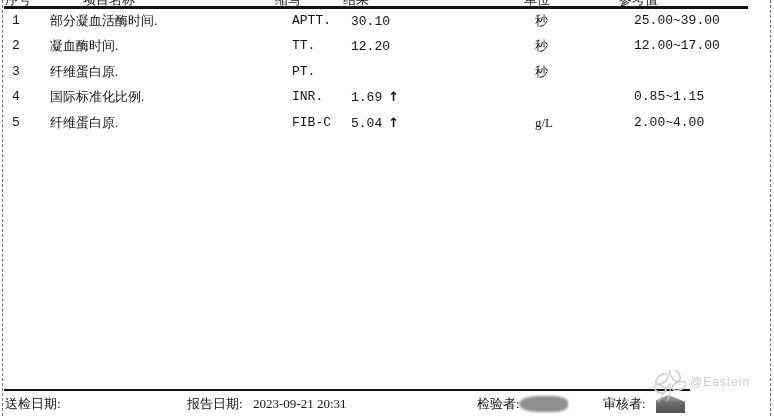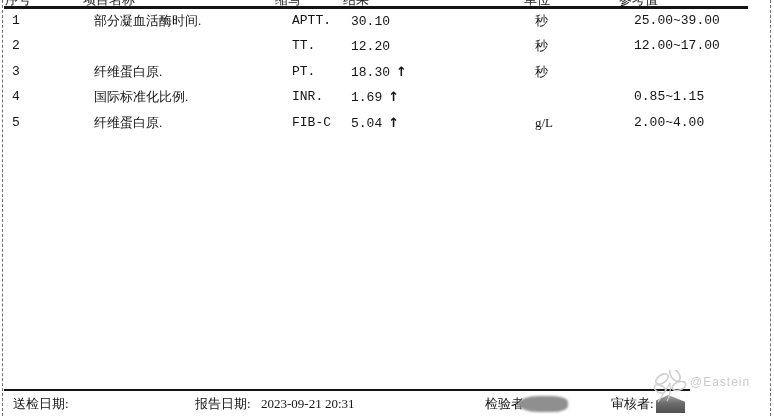--- a/index.html
+++ b/index.html
@@ -20,31 +20,31 @@
   .clipped-header{position:absolute;left:0;top:0;width:774px;height:6px;overflow:hidden;}
   .clipped-header span{position:absolute;top:-9px;font-size:13px;white-space:nowrap;color:#1a1a1a;}
 
   .topline{position:absolute;left:4px;top:6px;width:744px;height:3px;background:#141414;}
 
   .rows{position:absolute;left:0;top:0;width:774px;}
   .row{position:absolute;left:0;width:774px;height:26px;line-height:26px;}
   .c{position:absolute;top:0;white-space:nowrap;font-size:13px;}
   .mono{font-family:"Liberation Mono","DejaVu Sans Mono",monospace;font-size:13px;margin-left:24px;}
   .c-no{left:12px;font-family:"Liberation Mono","DejaVu Sans Mono",monospace;}
-  .c-name{left:50px;margin-left:44px;}
+  .c-name{left:50px;}
   .c-abbr{left:268px;}
   .c-result{left:327px;}
   .flag{font-family:"DejaVu Sans",sans-serif;margin-left:6px;font-size:13px;font-weight:bold;}
   .c-unit{left:535px;}
   .c-ref{left:610px;}
 
   .footline{position:absolute;left:4px;top:389px;width:686px;height:2px;background:#141414;}
 
   .footer{position:absolute;left:0;top:395px;width:774px;height:21px;}
-  .footer .f{position:absolute;top:0;line-height:18px;font-size:13px;white-space:nowrap;margin-left:8px;}
+  .footer .f{position:absolute;top:0;line-height:18px;font-size:13px;white-space:nowrap;}
   .fmono{font-family:"Liberation Serif","DejaVu Serif",serif;}
   .blob{position:absolute;background:#8f8f8f;filter:blur(1.3px);}
   .blob-tester{left:519px;top:1px;width:49px;height:16px;border-radius:55% 45% 45% 55%/70% 55% 55% 70%;}
   .blob-reviewer{left:656px;top:0px;width:29px;height:18px;
     background:linear-gradient(180deg,#a8a8a8 0%,#6d6d6d 45%,#4f4f4f 100%);
     clip-path:polygon(42% 0,100% 38%,100% 100%,0 100%,0 30%);
     filter:blur(0.6px);}
 
   .watermark-flower{position:absolute;left:648px;top:370px;}
   .watermark-text{position:absolute;left:690px;top:375px;font-size:12px;letter-spacing:1px;
@@ -75,31 +75,31 @@
       <span class="c c-no">1</span>
       <span class="c c-name">部分凝血活酶时间.</span>
       <span class="c c-abbr mono">APTT.</span>
       <span class="c c-result mono"><span>30.10</span><span class="flag"></span></span>
       <span class="c c-unit">秒</span>
       <span class="c c-ref mono">25.00~39.00</span>
     </div>
 
     <div class="row" style="top:33px">
       <span class="c c-no">2</span>
+      <span class="c c-name">凝血酶时间.</span>
       <span class="c c-abbr mono">TT.</span>
       <span class="c c-result mono"><span>12.20</span><span class="flag"></span></span>
       <span class="c c-unit">秒</span>
       <span class="c c-ref mono">12.00~17.00</span>
     </div>
 
     <div class="row" style="top:59px">
       <span class="c c-no">3</span>
       <span class="c c-name">纤维蛋白原.</span>
       <span class="c c-abbr mono">PT.</span>
-      <span class="c c-result mono"><span>18.30</span><span class="flag">↑</span></span>
       <span class="c c-unit">秒</span>
     </div>
 
     <div class="row" style="top:84px">
       <span class="c c-no">4</span>
       <span class="c c-name">国际标准化比例.</span>
       <span class="c c-abbr mono">INR.</span>
       <span class="c c-result mono"><span>1.69</span><span class="flag">↑</span></span>
       <span class="c c-unit"></span>
       <span class="c c-ref mono">0.85~1.15</span>

